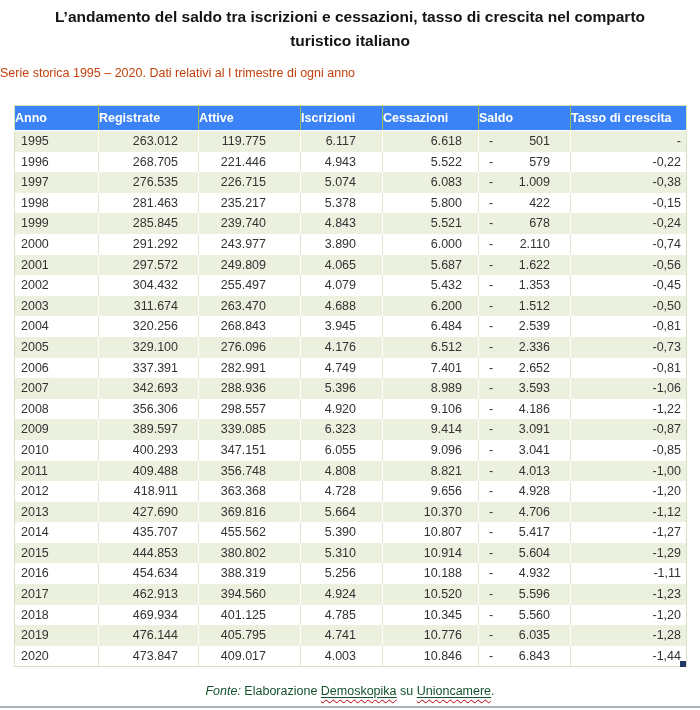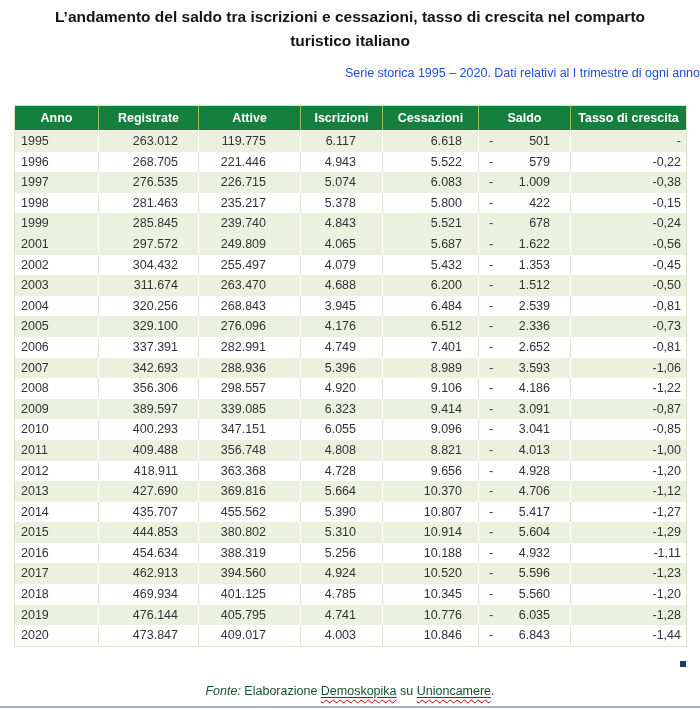--- a/index.html
+++ b/index.html
@@ -8,31 +8,31 @@
     position:relative; width:700px; height:710px; background:#ffffff;
     font-family:"Liberation Sans", sans-serif; color:#262626; overflow:hidden;
   }
   .title {
     position:absolute; top:5px; left:20px; right:20px;
     font-size:15.5px; font-weight:bold; text-align:center; line-height:1.55; color:#141414;
   }
   .title .inner { max-width:645px; margin:0 auto; }
   .subtitle {
     position:absolute; top:66px; left:0; right:0;
-    font-size:12.5px; text-align:right; color:#1d4ed8;
+    font-size:12.5px; text-align:left; color:#c2410c;
   }
   table.datatable {
     position:absolute; top:105px; left:14px; width:672px;
     border-collapse:collapse; table-layout:fixed;
     font-size:12.5px; color:#333333;
     border:1px solid #d6e2c2;
   }
   th {
-    height:25px; background:#15803d; color:#ffffff; font-weight:bold;
-    font-size:12.5px; text-align:center; border-bottom:1px solid #ffffff;
+    height:25px; background:#3b82f6; color:#ffffff; font-weight:bold;
+    font-size:12.5px; text-align:left; border-bottom:1px solid #ffffff;
     white-space:nowrap; overflow:hidden;
   }
   th + th { border-left:1px solid #9BBB59; }
   td {
     height:20.6px; line-height:20.6px; white-space:nowrap; overflow:hidden;
     border-left:1px solid transparent;
   }
   td:first-child { border-left:none; }
   tr.green td { background:#EBF1DE; border-left-color:rgba(255,255,255,0.85); }
   tr.white td { background:#ffffff; border-left-color:#dee5d2; }
@@ -161,20 +161,34 @@
           <td class="c-iscrizioni">4.843</td>
           <td class="c-cessazioni">5.521</td>
           <td class="c-saldo">
             <div class="saldo-wrap">
               <span>-</span>
               <span>678</span>
             </div>
           </td>
           <td class="c-tasso">-0,24</td>
         </tr>
+        <tr class="white">
+          <td class="c-anno">2000</td>
+          <td class="c-registrate">291.292</td>
+          <td class="c-attive">243.977</td>
+          <td class="c-iscrizioni">3.890</td>
+          <td class="c-cessazioni">6.000</td>
+          <td class="c-saldo">
+            <div class="saldo-wrap">
+              <span>-</span>
+              <span>2.110</span>
+            </div>
+          </td>
+          <td class="c-tasso">-0,74</td>
+        </tr>
         <tr class="green">
           <td class="c-anno">2001</td>
           <td class="c-registrate">297.572</td>
           <td class="c-attive">249.809</td>
           <td class="c-iscrizioni">4.065</td>
           <td class="c-cessazioni">5.687</td>
           <td class="c-saldo">
             <div class="saldo-wrap">
               <span>-</span>
               <span>1.622</span>

